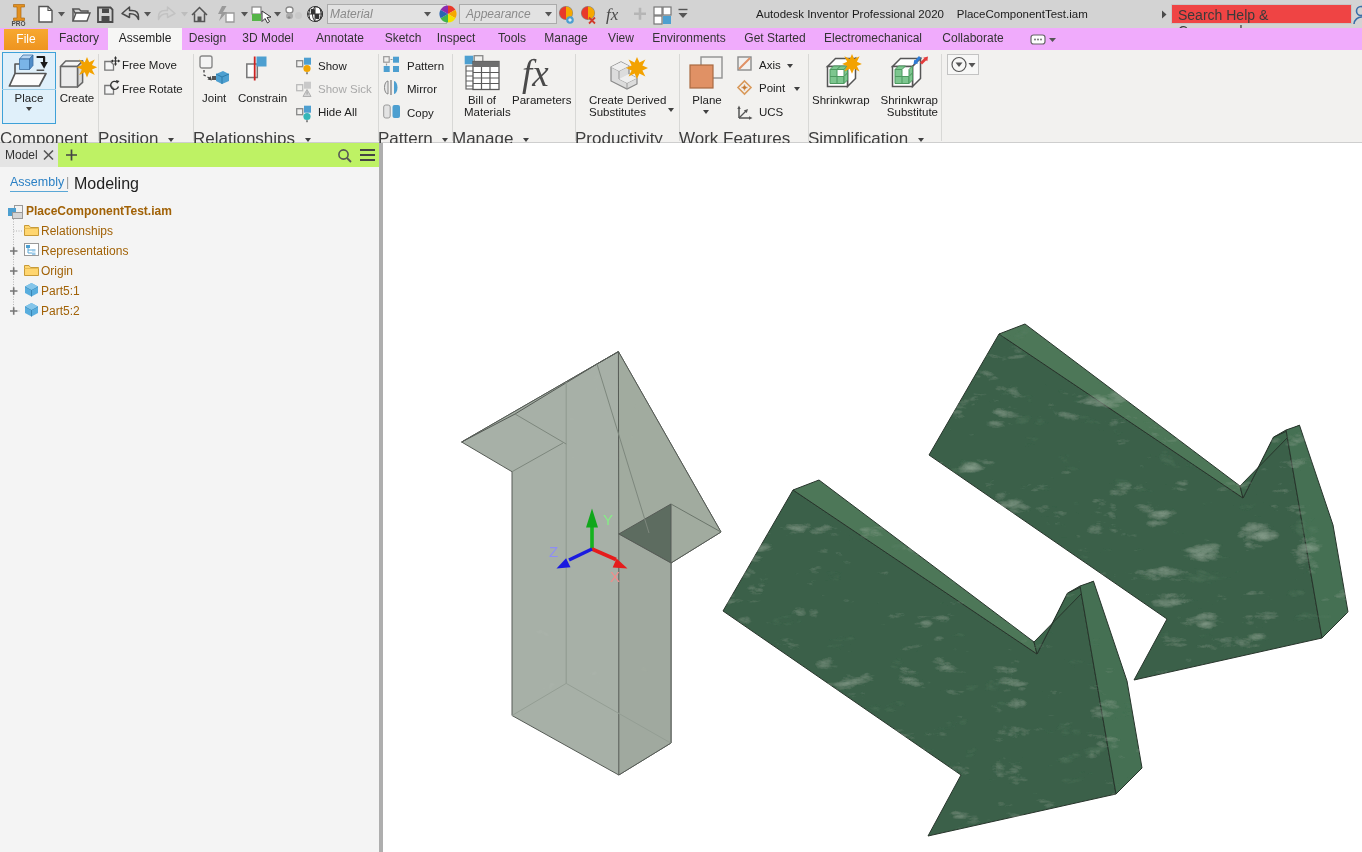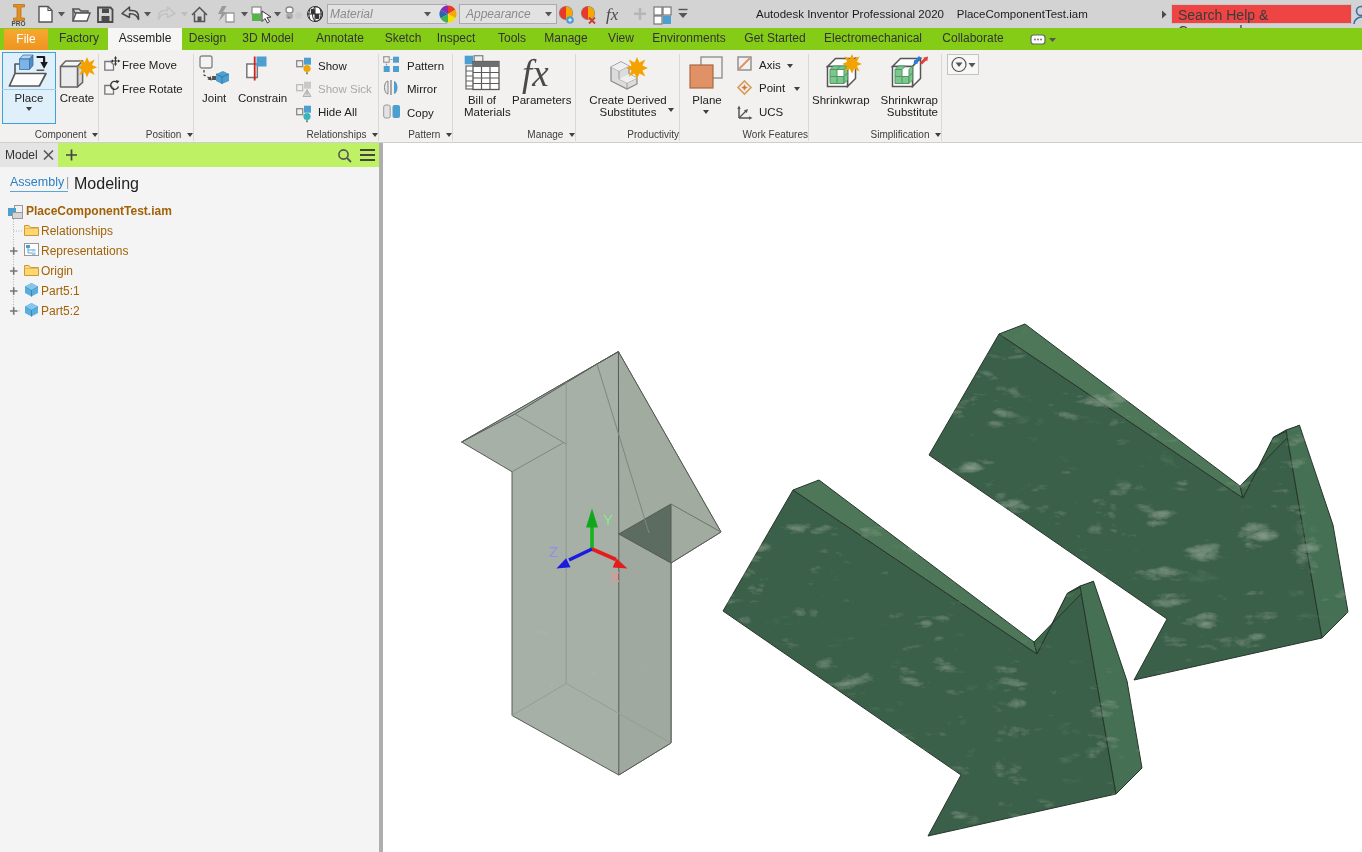--- a/index.html
+++ b/index.html
@@ -1,22 +1,22 @@
 <!DOCTYPE html>
 <html><head><meta charset="utf-8">
 <style>
 *{margin:0;padding:0;box-sizing:border-box}
 html,body{width:1362px;height:852px;overflow:hidden;font-family:"Liberation Sans",sans-serif;background:#fff}
 #titlebar{position:absolute;left:0;top:0;width:1362px;height:28px;background:#d3d3d3}
-#tabrow{position:absolute;left:0;top:28px;width:1362px;height:22px;background:#84cc16}
+#tabrow{position:absolute;left:0;top:28px;width:1362px;height:22px;background:#f0abfc}
 #ribbon{position:absolute;left:0;top:50px;width:1362px;height:93px;background:#f2f1ef;border-bottom:1px solid #cecece}
 .tab{position:absolute;top:0;height:22px;font-size:12px;color:#333;text-align:center;line-height:21px}
 .tab.active{background:#f6f6f5;color:#222}
 #filetab{position:absolute;left:4px;top:1px;width:44px;height:21px;background:linear-gradient(#f7a82f,#ee9420);color:#fff;font-size:12px;text-align:center;line-height:21px}
-.glabel{position:absolute;top:129px;height:13px;font-size:10px;color:#3d3d3d;text-align:right;width:100%}
+.glabel{position:absolute;top:129px;height:13px;font-size:17px;color:#3d3d3d;text-align:left;width:100%}
 .gsep{position:absolute;top:4px;height:87px;width:1px;background:#d8d8d6}
 .itxt{position:absolute;font-size:11.5px;color:#212121}
 .small-caret{display:inline-block;width:0;height:0;border-left:3.5px solid transparent;border-right:3.5px solid transparent;border-top:4px solid #404040;vertical-align:middle}
 #paneltabs{position:absolute;left:0;top:143px;width:379px;height:24px;background:#bef264}
 #panel{position:absolute;left:0;top:167px;width:379px;height:685px;background:#f4f4f4}
 #pdivider{position:absolute;left:379px;top:143px;width:4px;height:709px;background:#aeaeae}
 #viewport{position:absolute;left:383px;top:143px;width:979px;height:709px;background:#fff}
 .tree-row{position:absolute;left:0;font-size:12px;color:#a16207;height:20px;line-height:20px}
 </style></head>
 <body>
@@ -153,21 +153,21 @@
 <div class="itxt" style="left:202px;top:42px">Joint</div>
 <div class="itxt" style="left:238px;top:42px">Constrain</div>
 <div class="itxt" style="left:318px;top:10px">Show</div>
 <div class="itxt" style="left:318px;top:33px;color:#a9a9a9">Show Sick</div>
 <div class="itxt" style="left:318px;top:56px">Hide All</div>
 <div class="itxt" style="left:407px;top:10px">Pattern</div>
 <div class="itxt" style="left:407px;top:33px">Mirror</div>
 <div class="itxt" style="left:407px;top:57px">Copy</div>
 <div class="itxt" style="left:464px;top:44px;width:36px;text-align:center">Bill of<br>Materials</div>
 <div class="itxt" style="left:512px;top:44px">Parameters</div>
-<div class="itxt" style="left:589px;top:44px;width:78px;text-align:center">Create Derived<br>Substitutes</div>
+<div class="itxt" style="left:589px;top:44px;width:78px;text-align:left">Create Derived<br>Substitutes</div>
 <div style="position:absolute;left:668px;top:58px" class="small-caret"></div>
 <div class="itxt" style="left:690px;top:44px;width:34px;text-align:center">Plane</div>
 <div style="position:absolute;left:703px;top:60px" class="small-caret"></div>
 <div class="itxt" style="left:759px;top:9px">Axis</div>
 <div style="position:absolute;left:787px;top:14px" class="small-caret"></div>
 <div class="itxt" style="left:759px;top:32px">Point</div>
 <div style="position:absolute;left:794px;top:37px" class="small-caret"></div>
 <div class="itxt" style="left:759px;top:56px">UCS</div>
 <div class="itxt" style="left:812px;top:44px">Shrinkwrap</div>
 <div class="itxt" style="left:878px;top:44px;width:60px;text-align:right">Shrinkwrap<br>Substitute</div>

